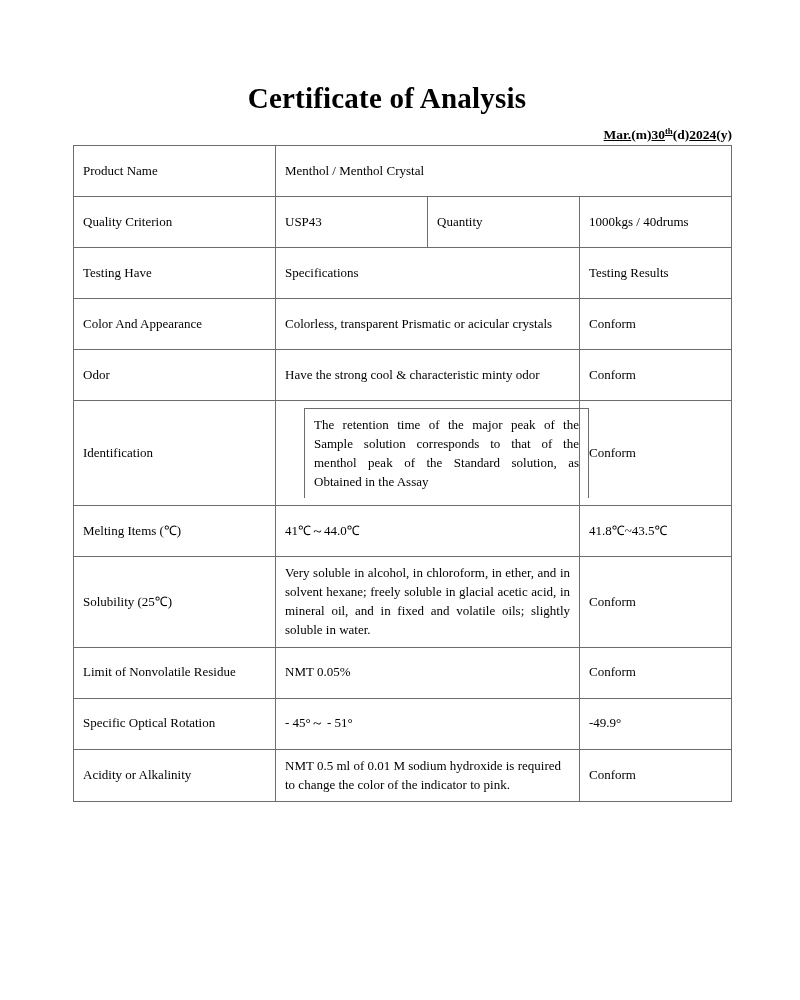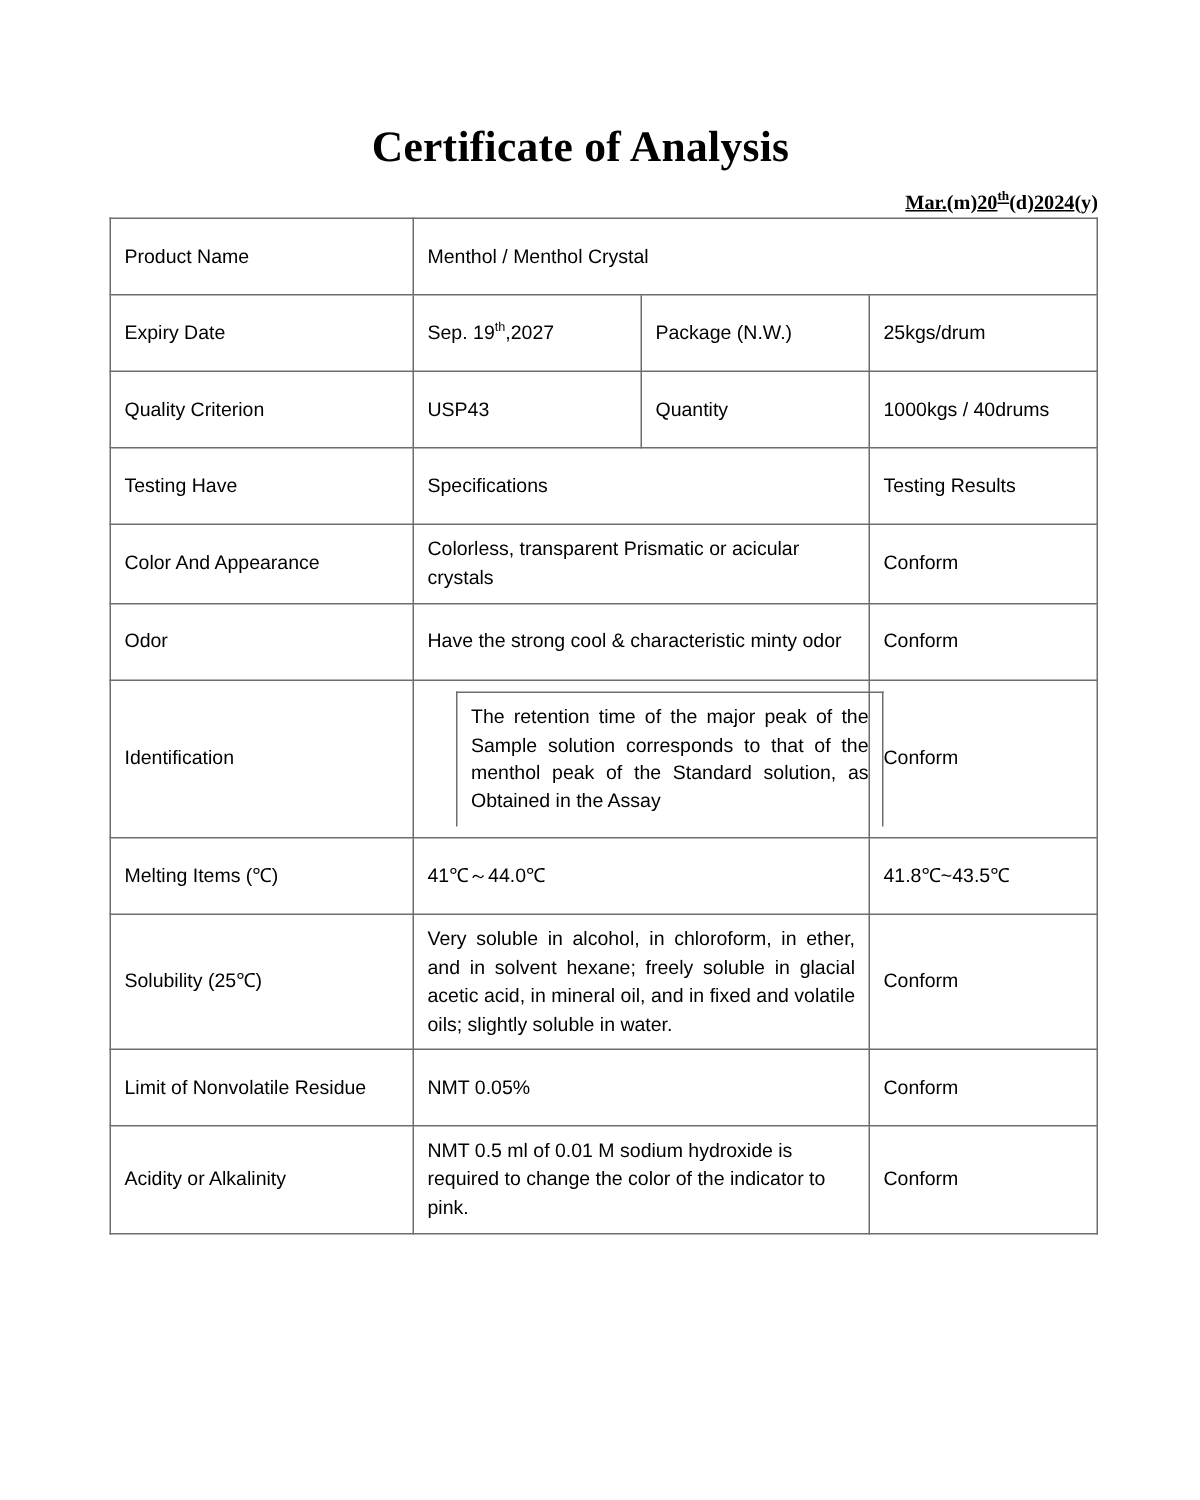--- a/index.html
+++ b/index.html
@@ -54,21 +54,21 @@
     border-collapse: collapse;
     table-layout: fixed;
     font-size: 13px;
   }
   table.coa td {
     border: 1px solid #6d6d6d;
     padding: 7px 9px 7px 9px;
     vertical-align: middle;
     line-height: 1.45;
     font-size: 13px;
-    font-family: Liberation Sans, sans-serif;
+    font-family: Liberation Serif, serif;
   }
   td.label-col   { width: 183px; }
   td.spec-col    { width: 166px; }
   td.mid-col     { width: 165px; }
   td.res-col     { width: 145px; }
 
   .cell-tall { height: 36px; }
   .banner {
     text-align: center;
     font-weight: bold;
@@ -96,34 +96,28 @@
   .v-center { vertical-align: middle; }
 </style>
 </head>
 <body>
 
 <div class="page">
 
   <div class="doc-title">Certificate of Analysis</div>
 
   <div class="header-date">
-    <span class="u">Mar.</span><span>(m)</span><span class="u">20</span><sup class="u">th</sup><span>(d)</span><span class="u">2024</span><span>(y)</span>
+    <span class="u">Mar.</span><span>(m)</span><span class="u">30</span><sup class="u">th</sup><span>(d)</span><span class="u">2024</span><span>(y)</span>
   </div>
 
   <table class="coa">
     <tbody>
       <tr>
         <td class="label-col cell-tall">Product Name</td>
         <td colspan="3">Menthol / Menthol Crystal</td>
-      </tr>
-      <tr>
-        <td class="label-col cell-tall">Expiry Date</td>
-        <td class="spec-col"><span>Sep. 19</span><sup>th</sup><span>,2027</span></td>
-        <td class="mid-col">Package (N.W.)</td>
-        <td class="res-col">25kgs/drum</td>
       </tr>
       <tr>
         <td class="label-col cell-tall">Quality Criterion</td>
         <td class="spec-col">USP43</td>
         <td class="mid-col">Quantity</td>
         <td class="res-col">1000kgs / 40drums</td>
       </tr>
 
 
       <tr>
@@ -169,20 +163,25 @@
         <td colspan="2" class="justify">Very soluble in alcohol, in chloroform, in ether, and in solvent hexane; freely soluble in glacial acetic acid, in mineral oil, and in fixed and volatile oils; slightly soluble in water.</td>
         <td class="res-col">Conform</td>
       </tr>
 
       <tr>
         <td class="label-col cell-tall">Limit of Nonvolatile Residue</td>
         <td colspan="2">NMT 0.05%</td>
         <td class="res-col">Conform</td>
       </tr>
 
+      <tr>
+        <td class="label-col cell-tall">Specific Optical Rotation</td>
+        <td colspan="2">- 45°～ - 51°</td>
+        <td class="res-col">-49.9°</td>
+      </tr>
 
       <tr>
         <td class="label-col">Acidity or Alkalinity</td>
         <td colspan="2">NMT 0.5 ml of 0.01 M sodium hydroxide is required to change the color of the indicator to pink.</td>
         <td class="res-col">Conform</td>
       </tr>
 
     </tbody>
   </table>
 

